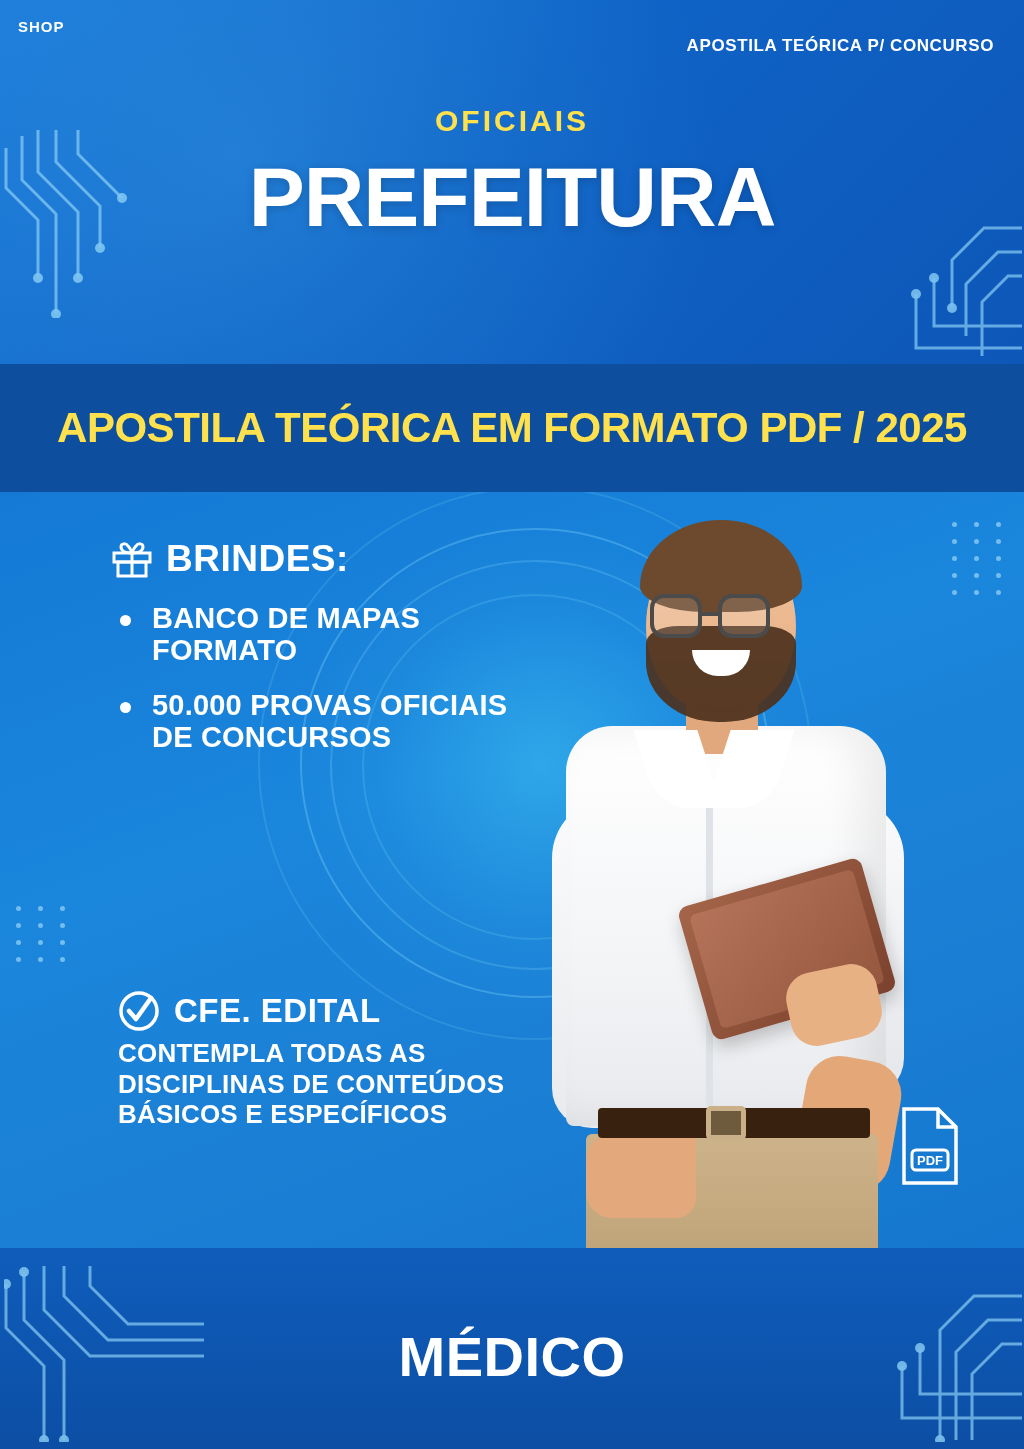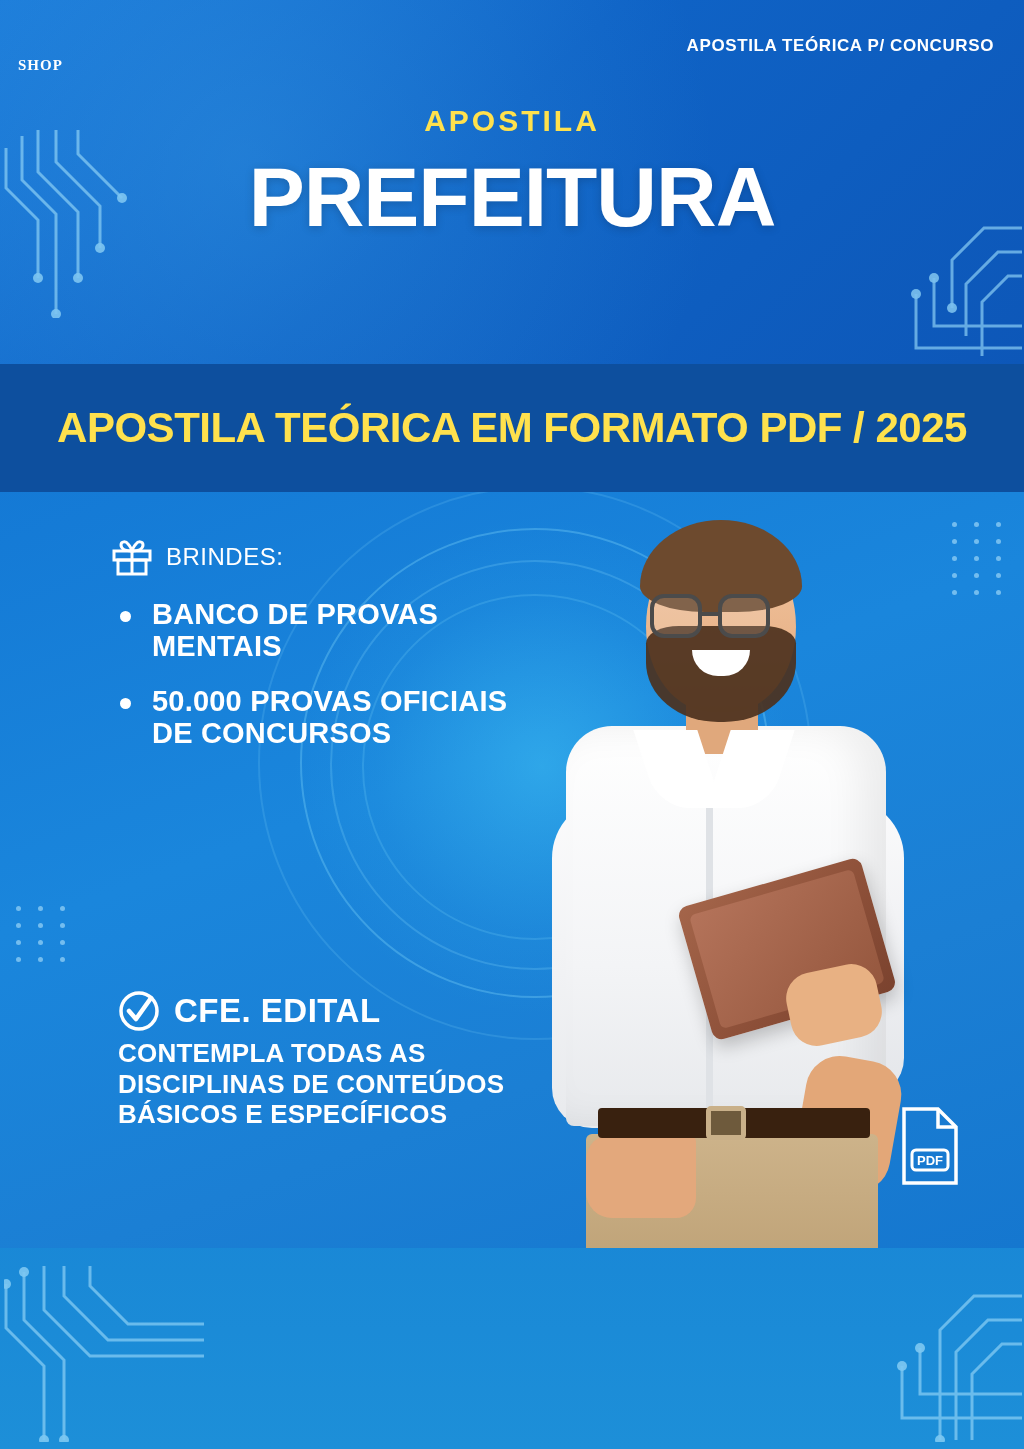--- a/index.html
+++ b/index.html
@@ -48,28 +48,27 @@
   .logo-main {
     font-family: "DejaVu Sans", sans-serif;
     font-weight: 700;
     font-size: 62px;
     letter-spacing: -4px;
     color: #ffffff;
     line-height: 0.95;
     font-style: italic;
   }
   .logo-sub {
-    font-family: Liberation Serif, serif;
+    font-family: Liberation Sans, sans-serif;
     font-weight: 700;
     font-size: 15px;
     letter-spacing: 1px;
     color: #ffffff;
     padding-bottom: 8px;
     margin-left: -6px;
-    margin-top: 39px;
   }
 
   .header-tagline {
     position: absolute;
     right: 30px; top: 36px;
     color: #ffffff;
     font-family: "Liberation Sans", sans-serif;
     font-weight: 700;
     font-size: 17px;
     letter-spacing: 0.6px;
@@ -168,22 +167,22 @@
   }
   .brindes-head {
     display: flex;
     align-items: center;
     gap: 14px;
     margin-bottom: 22px;
   }
   .brindes-head .label {
     color: #ffffff;
     font-family: "Liberation Sans", sans-serif;
-    font-weight: 400;
-    font-size: 24px;
+    font-weight: 700;
+    font-size: 37px;
     letter-spacing: 0.5px;
   }
   .gift-icon { width: 40px; height: 38px; display: block; }
 
   .brindes ul { list-style: none; }
   .brindes li {
     position: relative;
     color: #ffffff;
     font-family: "Liberation Sans", sans-serif;
     font-weight: 700;
@@ -428,21 +427,21 @@
 <div class="poster">
 
   <div class="header-band">
 
     <div class="logo">
       <span class="logo-sub">SHOP</span>
     </div>
 
     <div class="header-tagline">APOSTILA TEÓRICA P/ CONCURSO</div>
 
-    <div class="kicker">APOSTILA</div>
+    <div class="kicker">OFICIAIS</div>
 
     <div class="title">
       <span>PREFEITURA</span>
     </div>
 
     <svg class="circuit circuit-tl" viewBox="0 0 170 190" fill="none">
       <g stroke="#8fd3f7" stroke-width="3" opacity="0.8" fill="none">
         <path d="M2 20 L2 60 L34 92 L34 150"></path>
         <path d="M18 8 L18 52 L52 86 L52 186"></path>
         <path d="M34 2 L34 44 L74 84 L74 150"></path>
@@ -547,21 +546,21 @@
         <svg class="gift-icon" viewBox="0 0 40 38" fill="none">
           <rect x="2" y="13" width="36" height="9" stroke="#ffffff" stroke-width="3"></rect>
           <rect x="6" y="22" width="28" height="14" stroke="#ffffff" stroke-width="3"></rect>
           <path d="M20 13 V36" stroke="#ffffff" stroke-width="3"></path>
           <path d="M20 13 C14 13 9 11 9 7 C9 3 14 3 16 6 C18 8 20 12 20 13Z" stroke="#ffffff" stroke-width="3"></path>
           <path d="M20 13 C26 13 31 11 31 7 C31 3 26 3 24 6 C22 8 20 12 20 13Z" stroke="#ffffff" stroke-width="3"></path>
         </svg>
         <span class="label">BRINDES:</span>
       </div>
       <ul>
-        <li>BANCO DE PROVAS MENTAIS</li>
+        <li>BANCO DE MAPAS FORMATO</li>
         <li>50.000 PROVAS OFICIAIS DE CONCURSOS</li>
       </ul>
     </div>
 
     <div class="edital">
       <div class="edital-head">
         <svg class="check-icon" viewBox="0 0 42 42" fill="none">
           <circle cx="21" cy="21" r="18" stroke="#ffffff" stroke-width="3.5"></circle>
           <path d="M11 21 L18 29 L33 8" stroke="#ffffff" stroke-width="4.5" stroke-linecap="round" stroke-linejoin="round"></path>
         </svg>
@@ -571,20 +570,23 @@
     </div>
 
     <svg class="pdf-badge" viewBox="0 0 64 80" fill="none">
       <path d="M6 3 H40 L58 21 V77 H6 Z" stroke="#ffffff" stroke-width="3.5" fill="none"></path>
       <path d="M40 3 V21 H58" stroke="#ffffff" stroke-width="3.5" fill="none"></path>
       <rect x="14" y="44" width="36" height="20" rx="4" stroke="#ffffff" stroke-width="3" fill="none"></rect>
       <text x="32" y="59" text-anchor="middle" fill="#ffffff" font-family="Liberation Sans, sans-serif" font-size="13" font-weight="bold">PDF</text>
     </svg>
   </div>
 
+  <div class="footer-band">
+    <div class="role">MÉDICO</div>
+  </div>
 
   <svg class="circuit circuit-bl" viewBox="0 0 210 180" fill="none">
     <g stroke="#8fd3f7" stroke-width="3" opacity="0.8" fill="none">
       <path d="M2 22 L2 66 L40 104 L40 178"></path>
       <path d="M20 10 L20 58 L60 98 L60 178"></path>
       <path d="M40 4 L40 48 L86 94 L200 94"></path>
       <path d="M60 4 L60 34 L104 78 L200 78"></path>
       <path d="M86 4 L86 24 L124 62 L200 62"></path>
     </g>
     <g fill="#8fd3f7" opacity="0.9">

